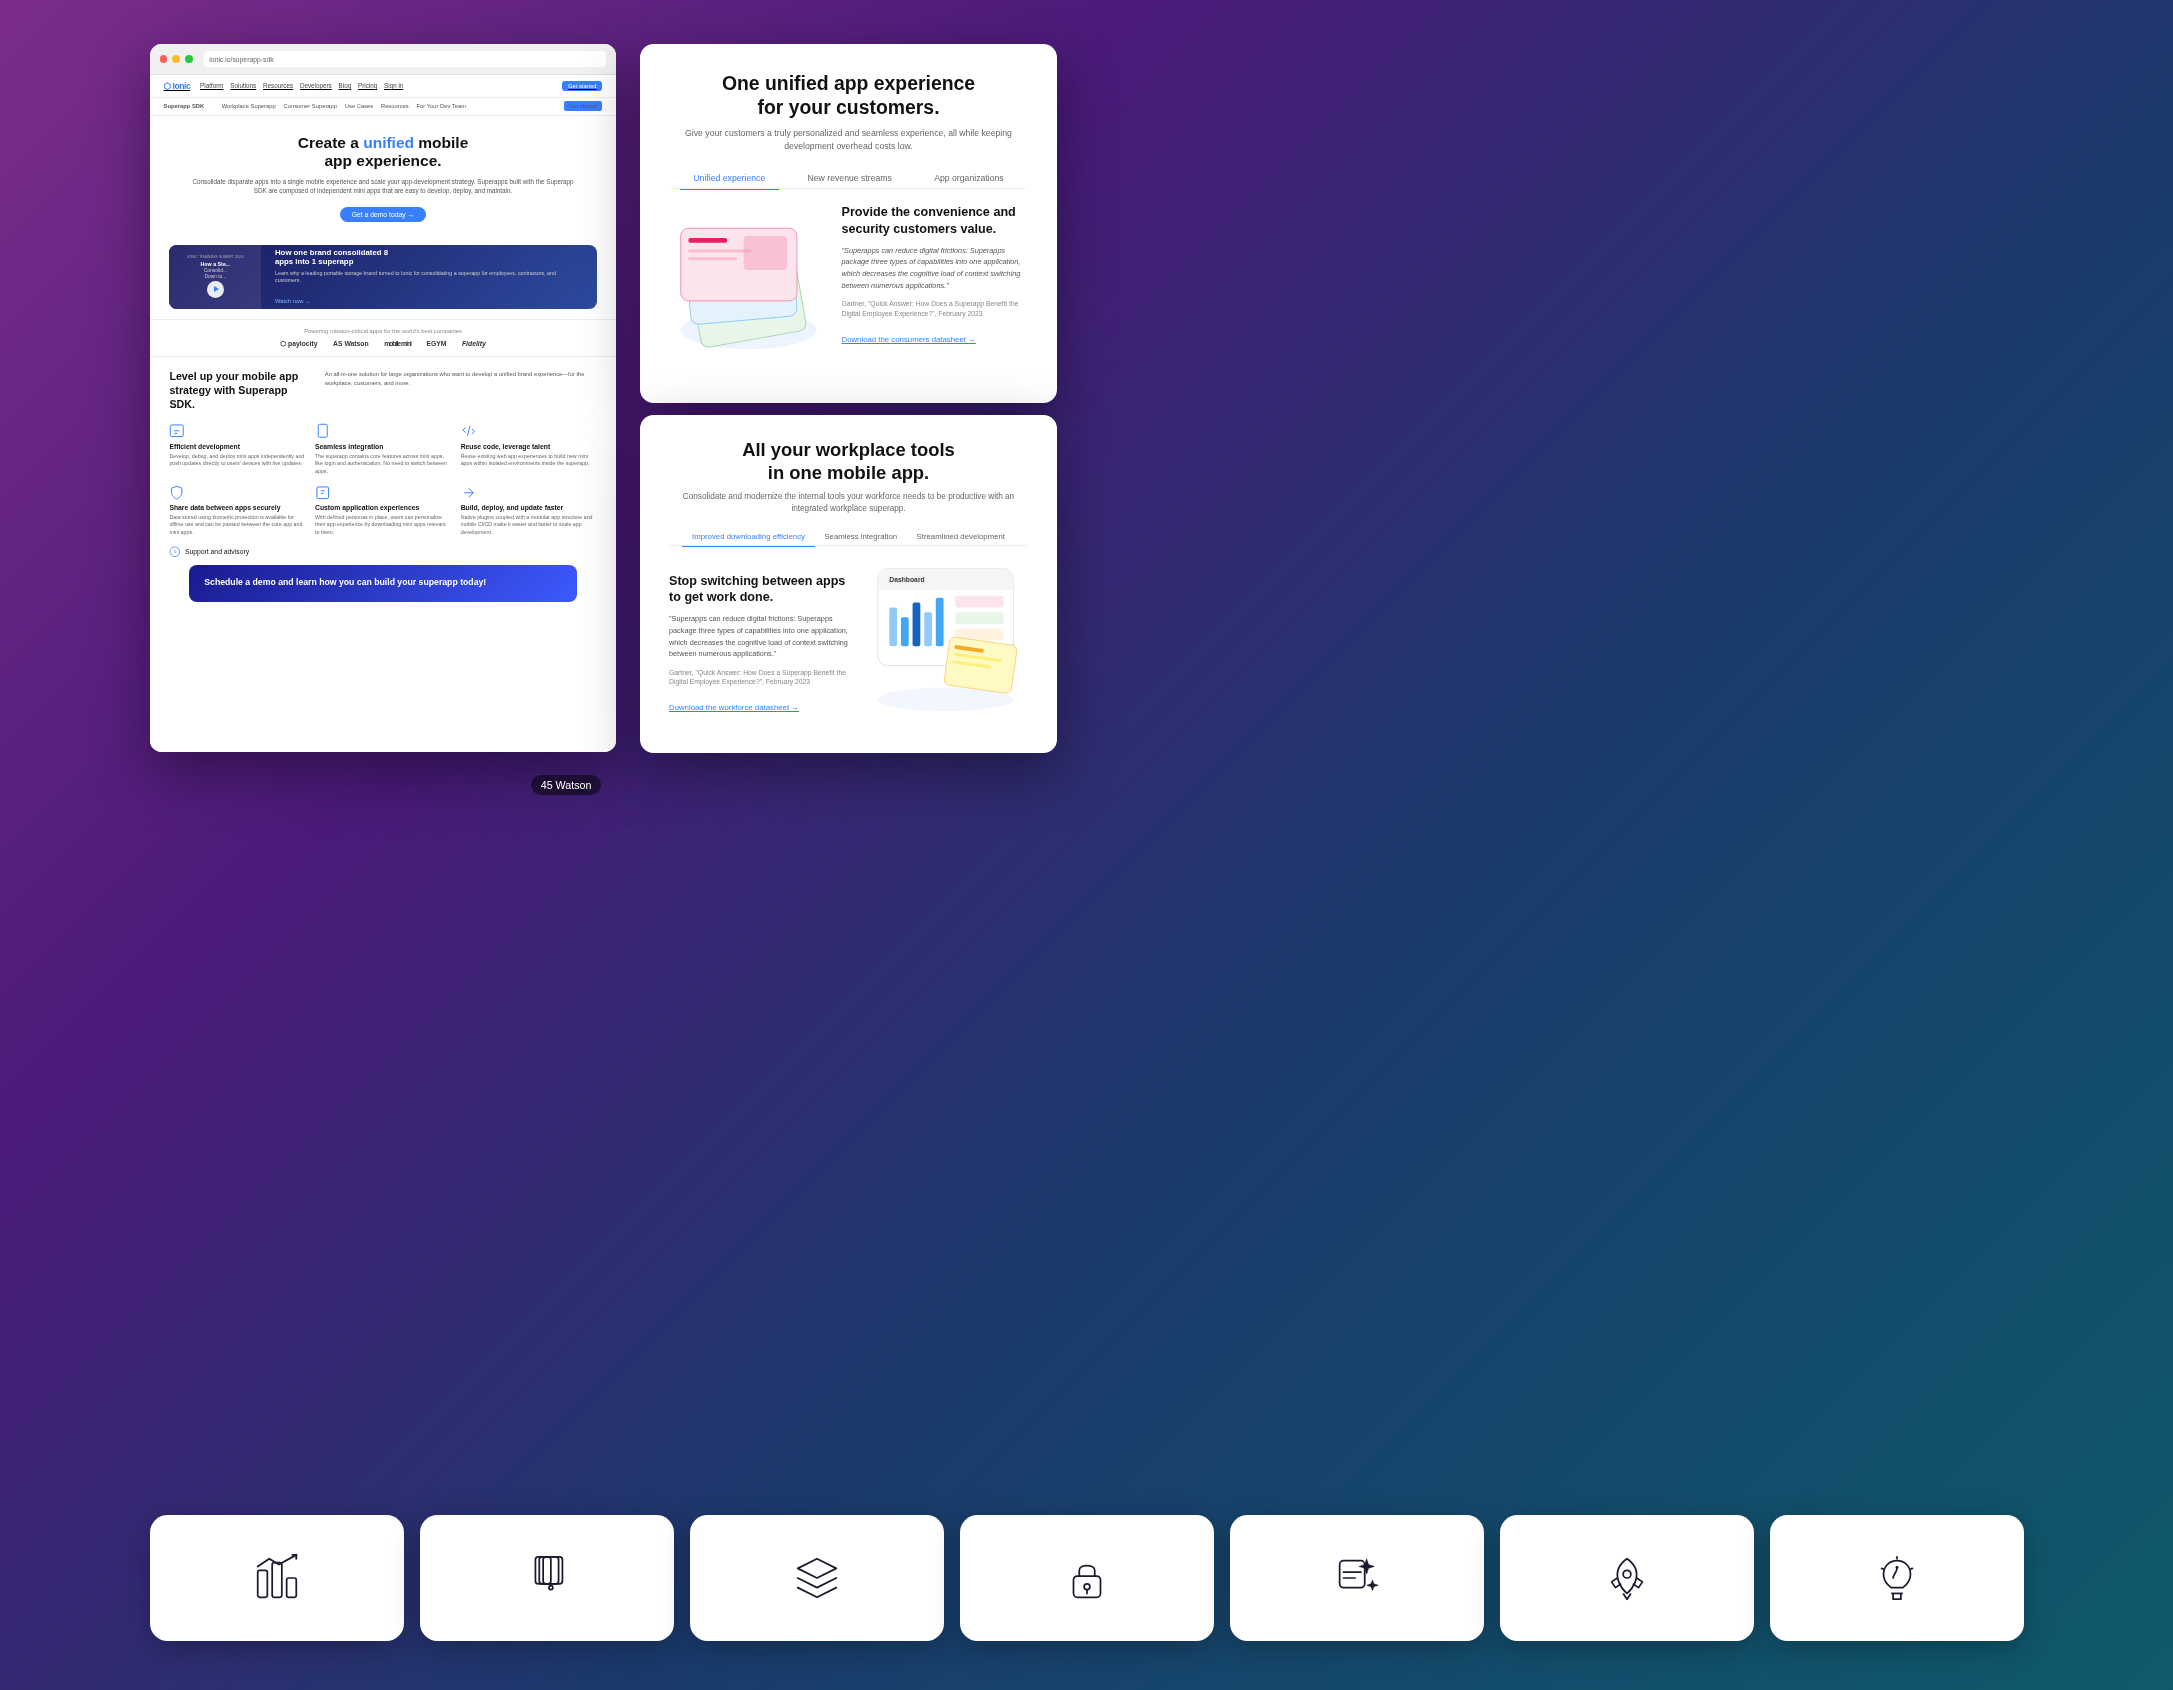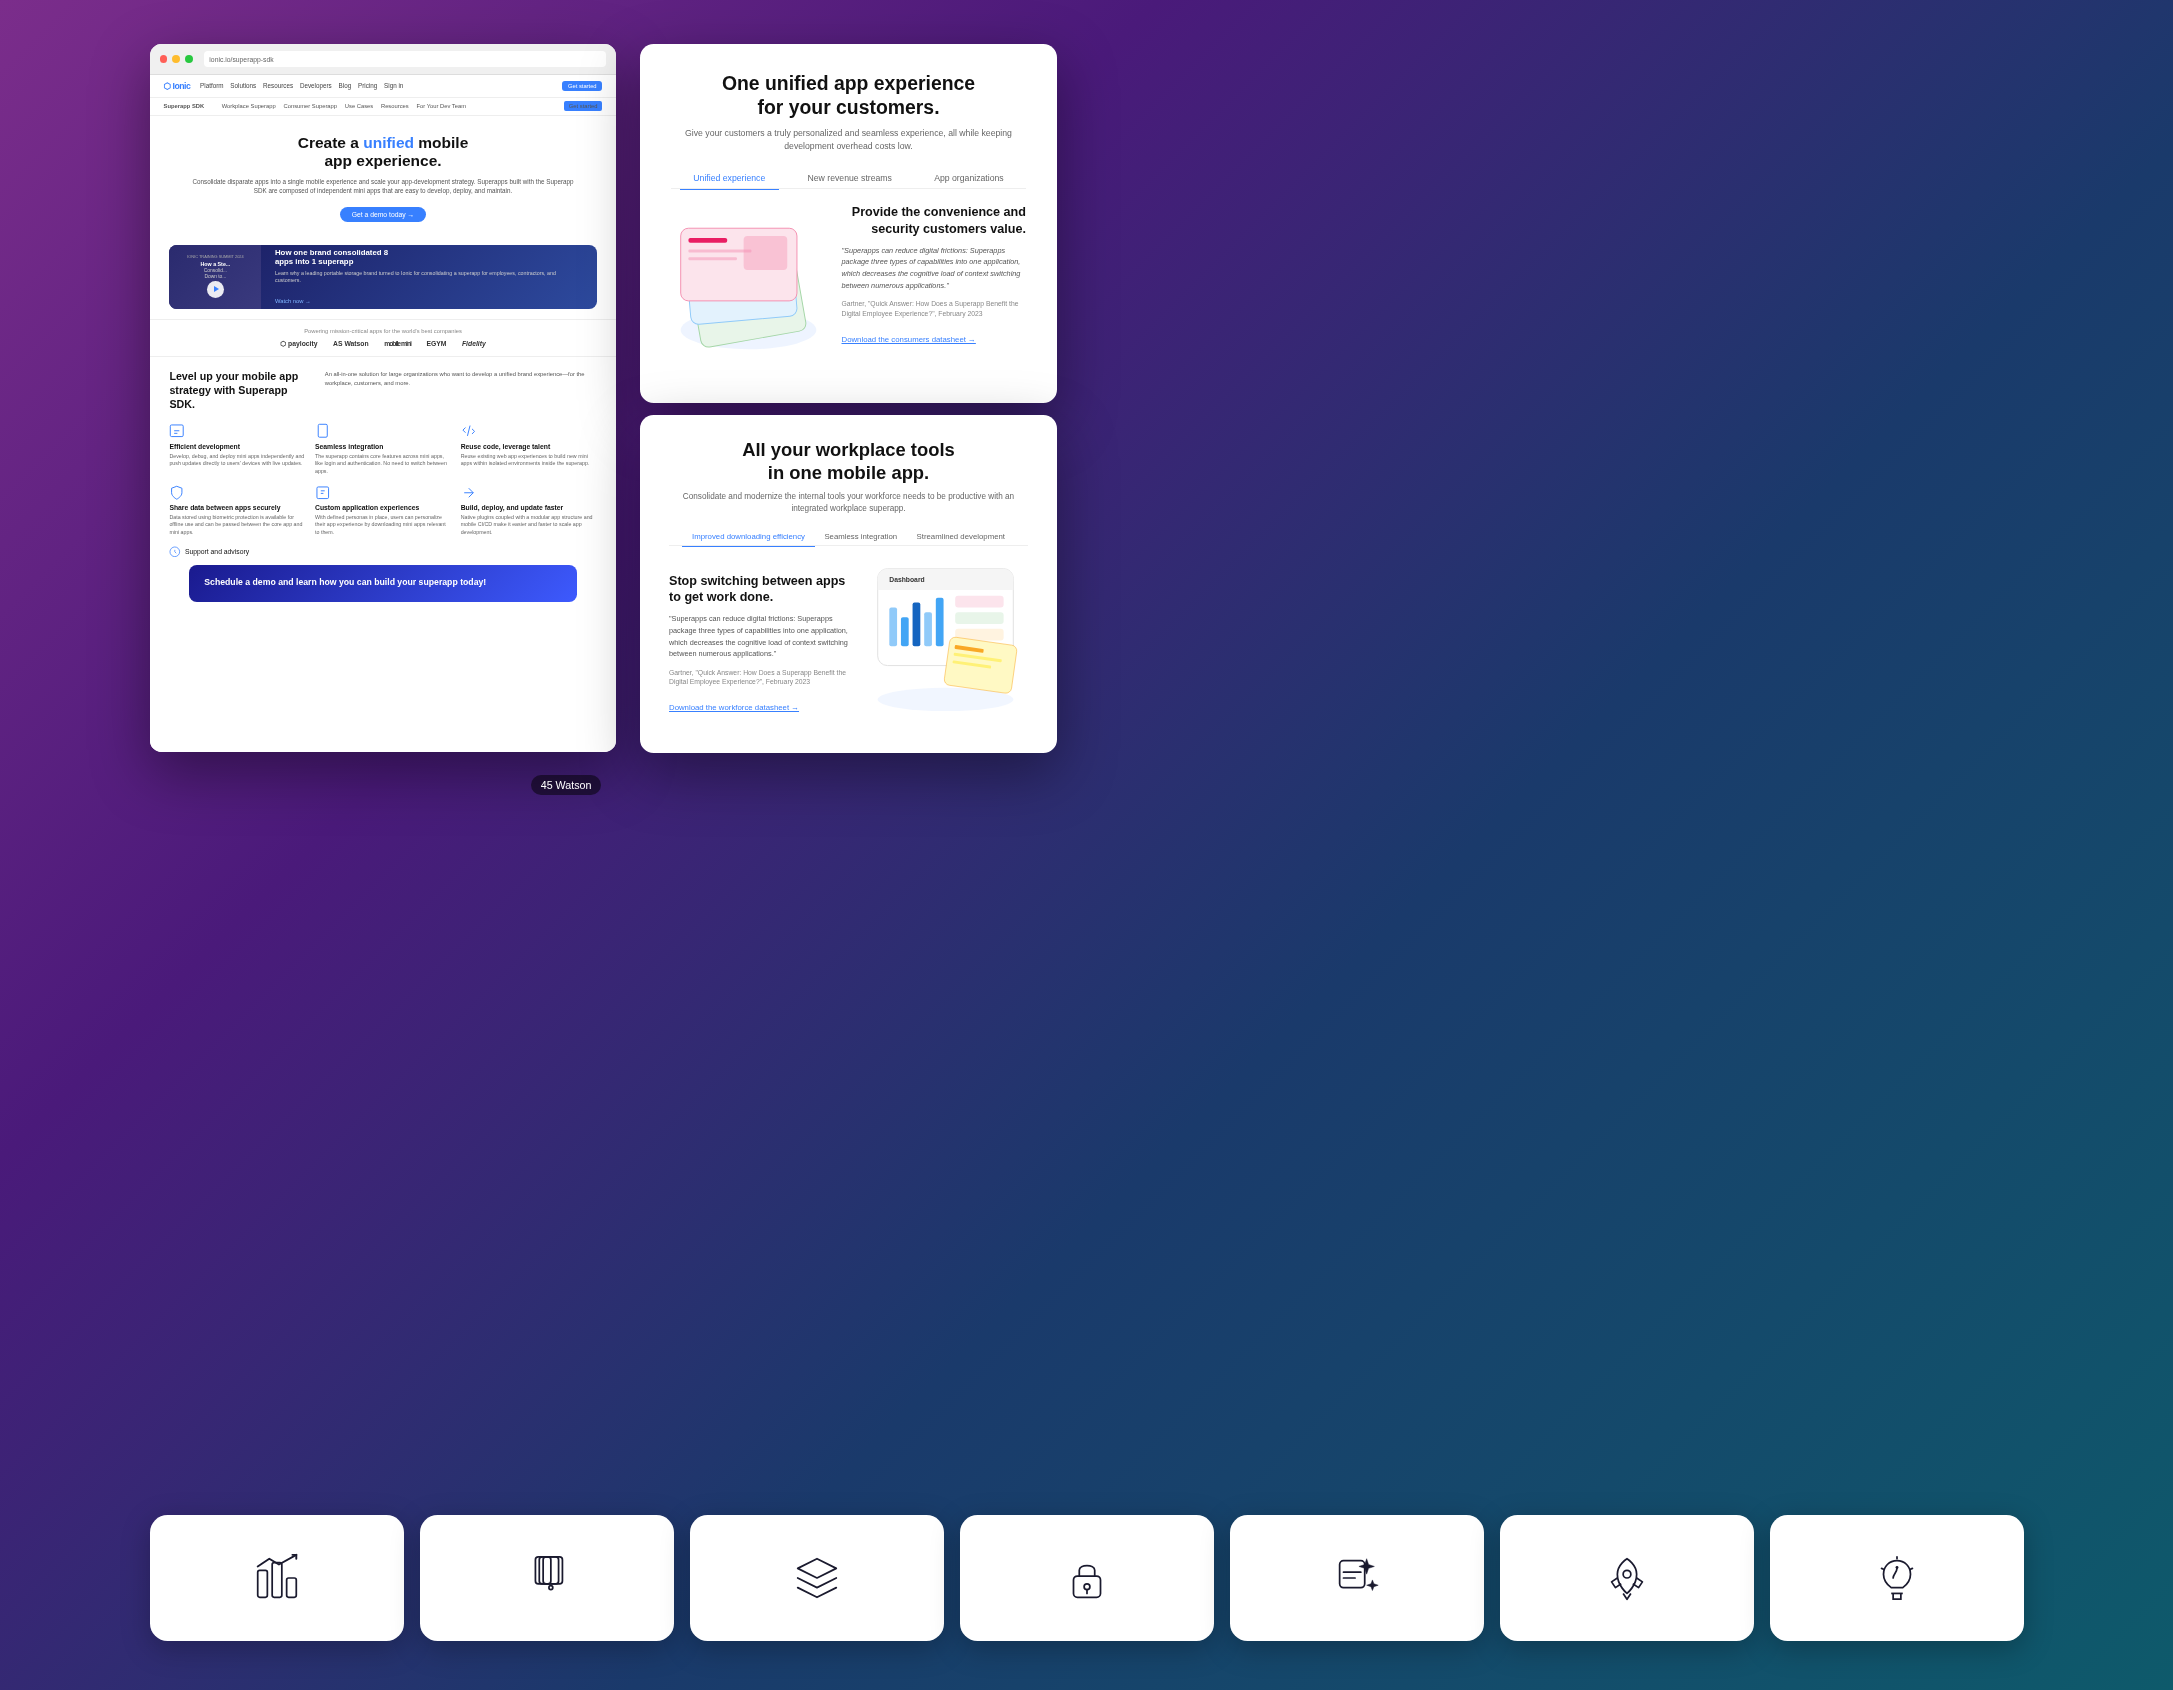--- a/index.html
+++ b/index.html
@@ -58,20 +58,21 @@
       background: #fff;
     }
 
     
     .ionic-nav {
       display: flex;
       align-items: center;
       padding: 5.8px 13.6px;
       border-bottom: 1px solid #eee;
       gap: 9.7px;
+      text-decoration: underline;
     }
     .ionic-logo {
       font-size: 8.7px;
       font-weight: 700;
       color: #3880ff;
       letter-spacing: -0.5px;
     }
     .ionic-nav-links {
       display: flex;
       gap: 6.8px;
@@ -351,21 +352,20 @@
       flex-shrink: 0;
       position: relative;
     }
     .panel-text-content { flex: 1; }
     .panel-content-title {
       font-size: 12.6px;
       font-weight: 700;
       color: #111;
       line-height: 1.3;
       margin-bottom: 7.8px;
-      text-align: right;
     }
     .panel-quote {
       font-size: 7.3px;
       color: #555;
       line-height: 1.6;
       margin-bottom: 7.8px;
       font-style: italic;
     }
     .panel-citation {
       font-size: 6.8px;

